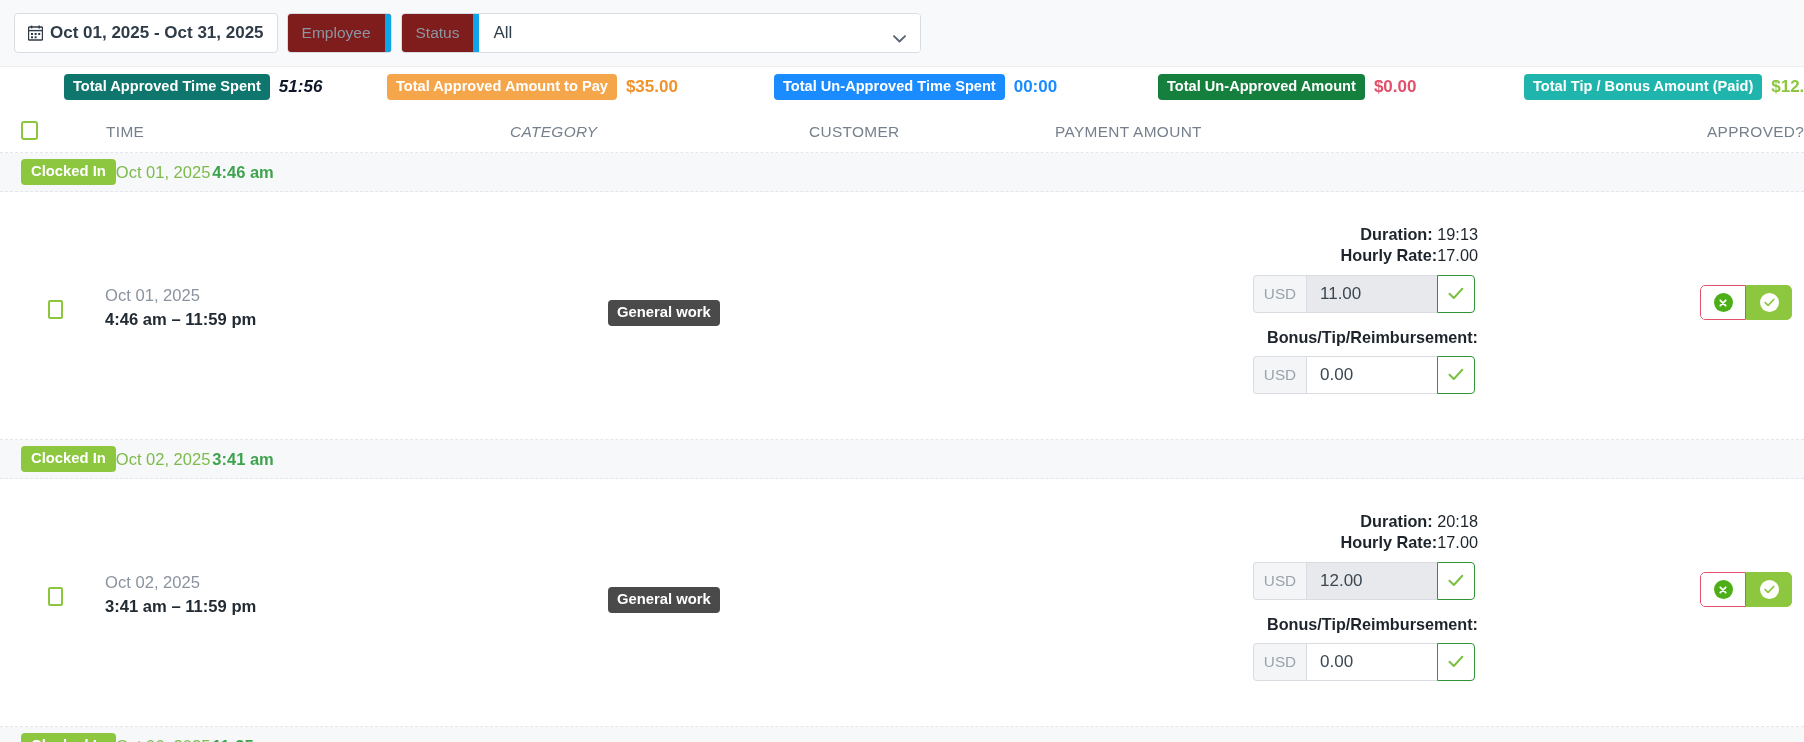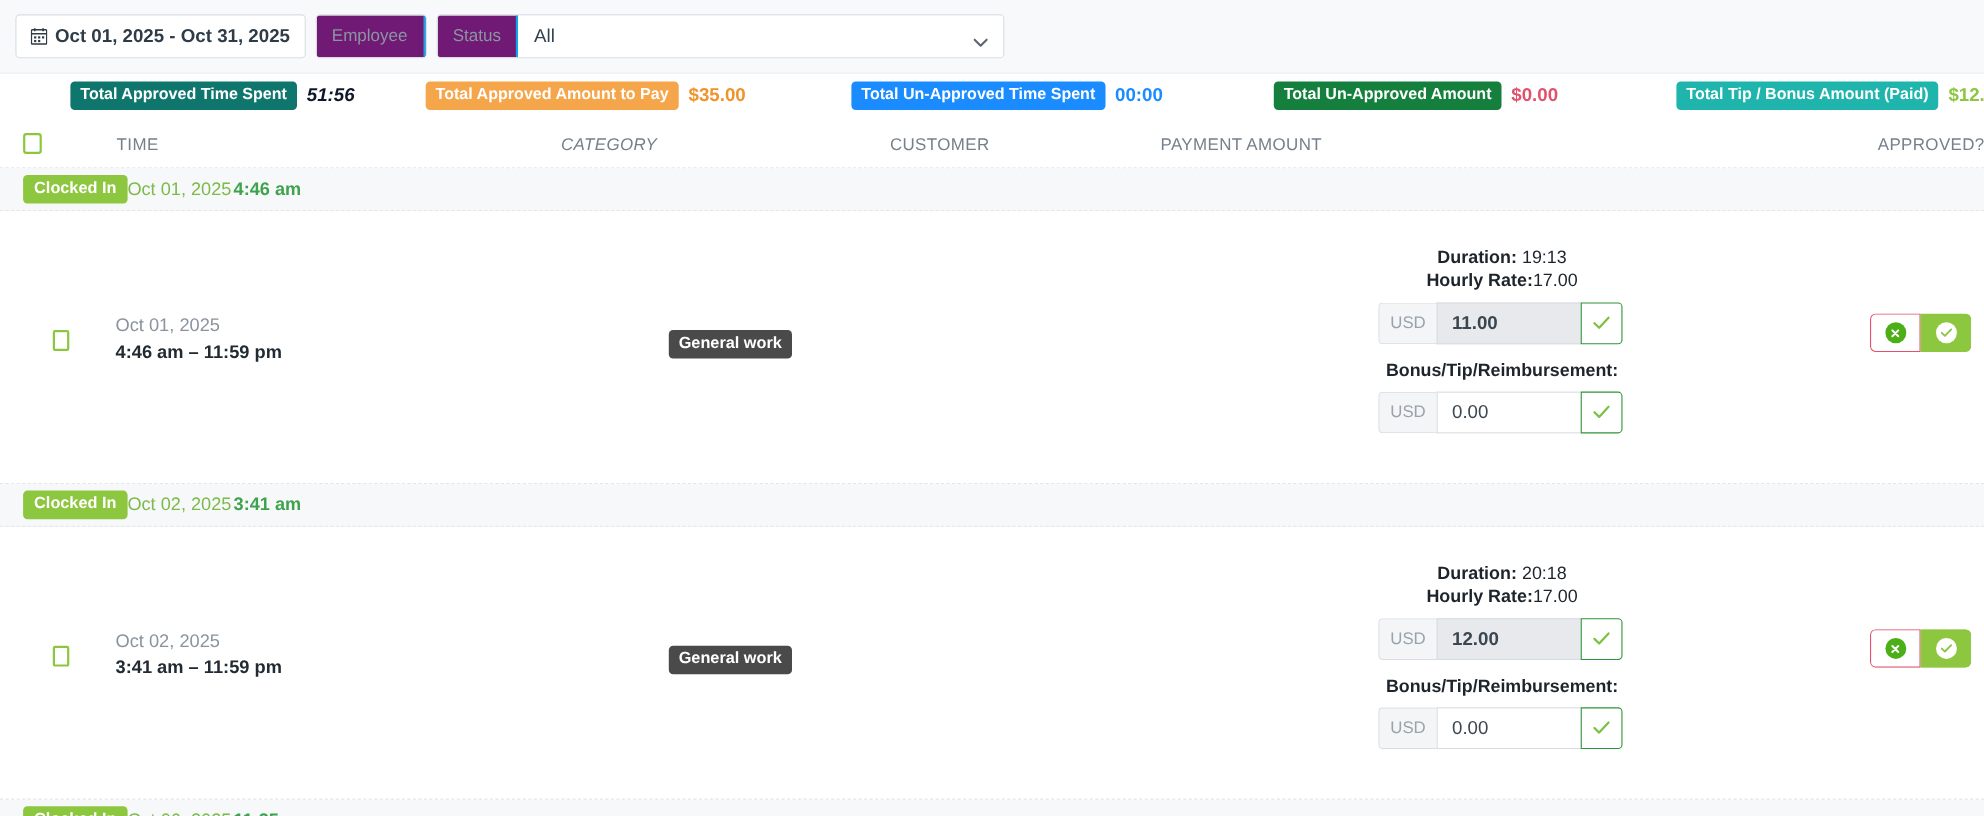--- a/index.html
+++ b/index.html
@@ -45,22 +45,22 @@
     align-items: stretch;
     height: 40px;
     border: 1px solid #d9dde2;
     border-radius: 4px;
     background:#fff;
     overflow: hidden;
   }
   .ig-addon {
     display:flex; align-items:center;
     padding: 0 14px;
-    background: #701a75;
-    border-right: 2px solid #0ea5e9;
+    background: #7f1d1d;
+    border-right: 6px solid #0ea5e9;
     color: #8b95a1;
     font-size: 15.5px;
     white-space: nowrap;
   }
   .ig-select {
     position: relative;
     display:flex; align-items:center;
     padding: 0 34px 0 14px;
     font-size: 17px;
     color: #32404d;
@@ -171,21 +171,21 @@
     border-radius: 4px;
     padding: 5px 9px 6px;
     line-height: 1;
   }
 
   .pay-block {
     position: absolute;
     left: 1253px;
     top: 0;
     width: 225px;
-    text-align: center;
+    text-align: right;
   }
   .dur-line { font-size: 16.3px; color: #1d242b; line-height: 1.28; }
   .dur-line b { font-weight: 700; }
   .dur-line .v { font-weight: 400; }
   .money-ig {
     display: flex;
     align-items: stretch;
     height: 38px;
     width: 222px;
   }
@@ -201,21 +201,21 @@
   }
   .mi-input {
     flex: 1;
     display:flex; align-items:center;
     padding-left: 13px;
     border: 1px solid #d9dde2;
     border-right: none;
     font-size: 17px;
     color: #3b4650;
   }
-  .mi-input.readonly { background: #e7e9ec; font-weight: bold; }
+  .mi-input.readonly { background: #e7e9ec; }
   .mi-input.white { background: #fff; }
   .mi-btn {
     width: 38px;
     display:flex; align-items:center; justify-content:center;
     border: 1px solid #2e9437;
     border-radius: 0 4px 4px 0;
     background: #fff;
   }
   .bonus-label {
     font-size: 16.2px; font-weight: 700; color: #1d242b;

